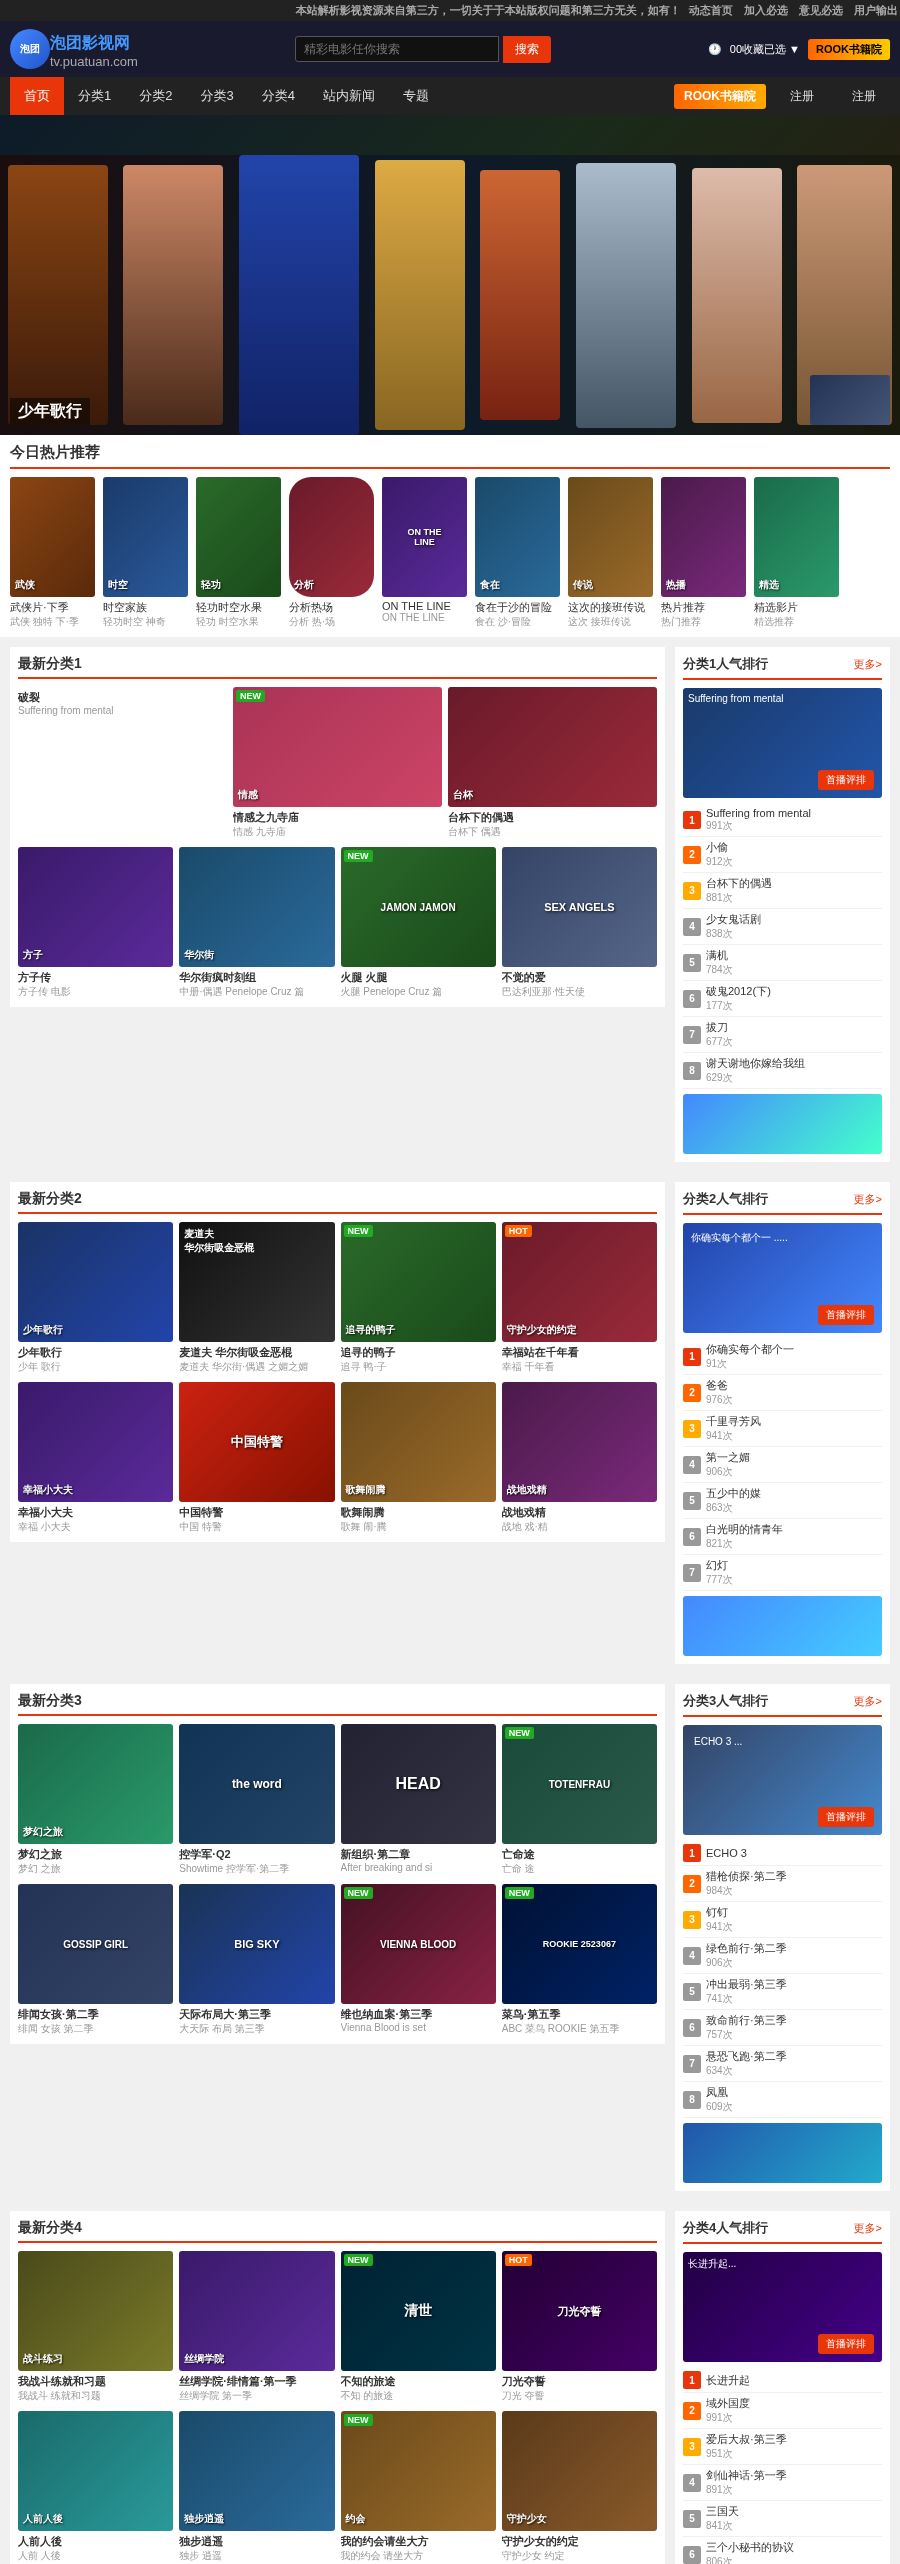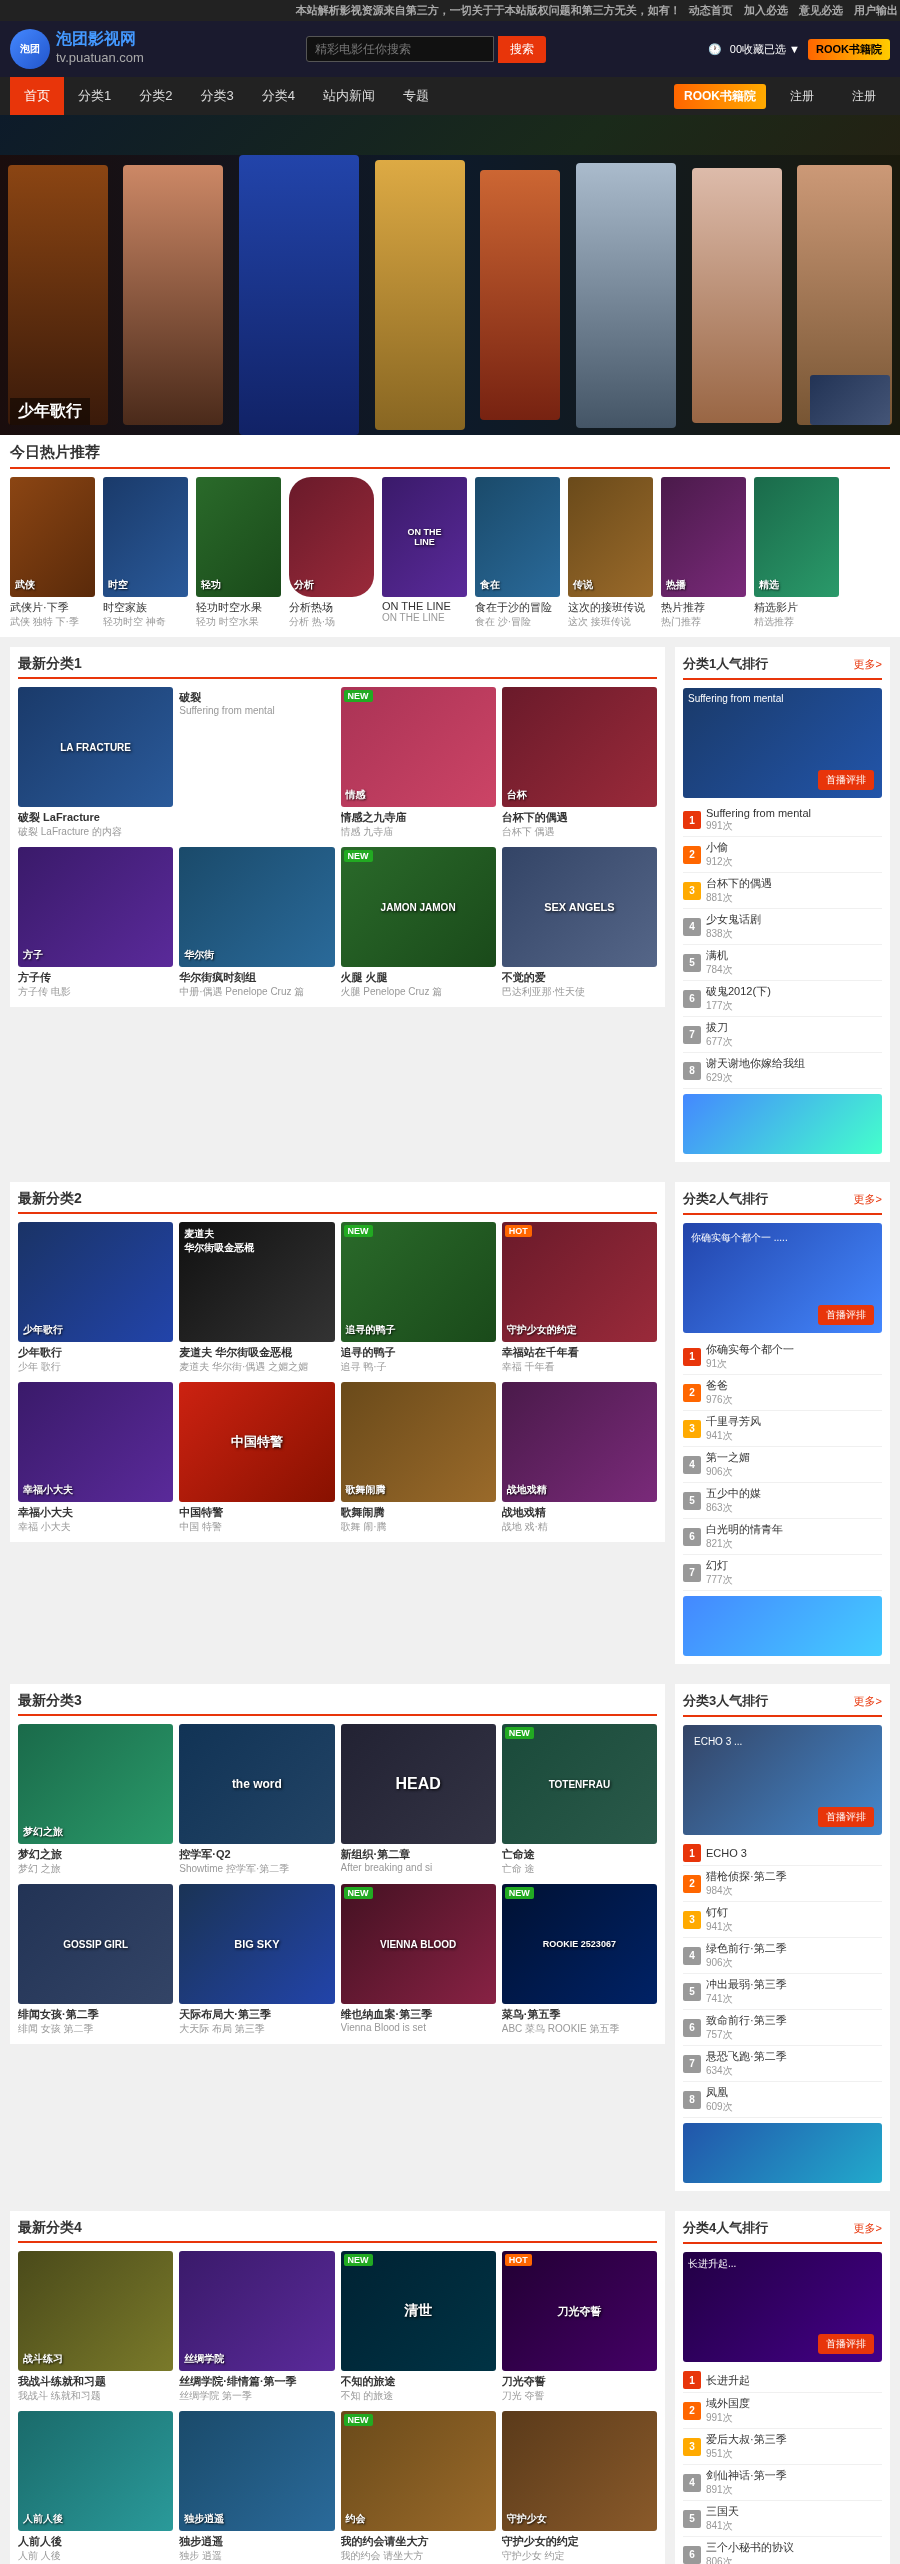--- a/index.html
+++ b/index.html
@@ -2,26 +2,26 @@
 <html><head>
   <meta charset="utf-8">
   <style>
     * { margin: 0; padding: 0; box-sizing: border-box; }
     body { font-family: "Microsoft YaHei", Arial, sans-serif; background: #f0f0f0; color: #333; font-size: 12px; width: 900px; }
 
     
     .top-bar { background: #222; color: #aaa; font-size: 11px; padding: 3px 2px; display: flex; justify-content: flex-end; align-items: center; font-weight: bold; }
     .top-bar a { color: #aaa; text-decoration: none; margin-left: 8px; }
     .header { background: #1a1a2e; padding: 8px 10px; display: flex; align-items: center; justify-content: space-between; }
-    .logo { display: flex; align-items: flex-start; gap: 6px; }
+    .logo { display: flex; align-items: flex-end; gap: 0; }
     .logo-icon { width: 40px; height: 40px; background: linear-gradient(135deg, #4488ff, #2255cc); border-radius: 50%; display: flex; align-items: center; justify-content: center; color: white; font-size: 10px; font-weight: bold; }
     .logo-text { color: #4499ff; font-size: 16px; font-weight: bold; }
     .logo-sub { color: #aaa; font-size: 13px; }
     .search-bar { display: flex; align-items: center; gap: 4px; }
-    .search-bar input { width: 188px; padding: 5px 8px; border: 1px solid #555; background: #111; color: #f9a8d4; border-radius: 3px 0 0 3px; font-size: 12px; }
+    .search-bar input { width: 204px; padding: 5px 8px; border: 1px solid #555; background: #111; color: #f9a8d4; border-radius: 3px 0 0 3px; font-size: 12px; }
     .search-bar button { padding: 5px 12px; background: #e8350a; color: white; border: none; border-radius: 0 3px 3px 0; cursor: pointer; font-size: 12px; }
     .header-right { display: flex; align-items: center; gap: 8px; color: #aaa; font-size: 11px; }
     .header-right .time { color: #fff; }
     .vip-btn { background: linear-gradient(90deg, #ff6600, #ffcc00); color: #000; padding: 3px 8px; border-radius: 3px; font-size: 11px; font-weight: bold; cursor: pointer; }
 
     
     .nav { background: #222; display: flex; align-items: center; padding: 0 10px; }
     .nav a { color: #ddd; text-decoration: none; padding: 10px 14px; display: block; font-size: 13px; }
     .nav a:hover, .nav a.active { color: #fff; background: #e8350a; }
     .nav-right { margin-left: auto; display: flex; gap: 10px; align-items: center; }
@@ -227,27 +227,20 @@
     </div>
   </div>
 </div>
 
 <div class="row-2col">
   <div class="left-main">
     <div style="background:#fff;padding:8px;margin-bottom:8px;">
       <div style="font-size:14px;font-weight:bold;color:#333;border-bottom:2px solid #e8350a;padding-bottom:4px;margin-bottom:8px;">最新分类1</div>
       <div style="display:flex;gap:6px;margin-bottom:8px;">
         <div style="flex:1;cursor:pointer;">
-          <div class="sub-poster p2">
-            <div class="poster-en" style="font-size:10px;">LA FRACTURE</div>
-          </div>
-          <div class="sub-title">破裂 LaFracture</div>
-          <div class="sub-desc">破裂 LaFracture 的内容</div>
-        </div>
-        <div style="flex:1;cursor:pointer;">
           <div class="sub-title">破裂</div>
           <div class="sub-desc">Suffering from mental</div>
         </div>
         <div style="flex:1;cursor:pointer;">
           <div class="sub-poster p10" style="background:linear-gradient(135deg,#aa3355,#cc4466);">
             <div class="movie-badge new">NEW</div>
             <div class="poster-text">情感</div>
           </div>
           <div class="sub-title">情感之九寺庙</div>
           <div class="sub-desc">情感 九寺庙</div>

